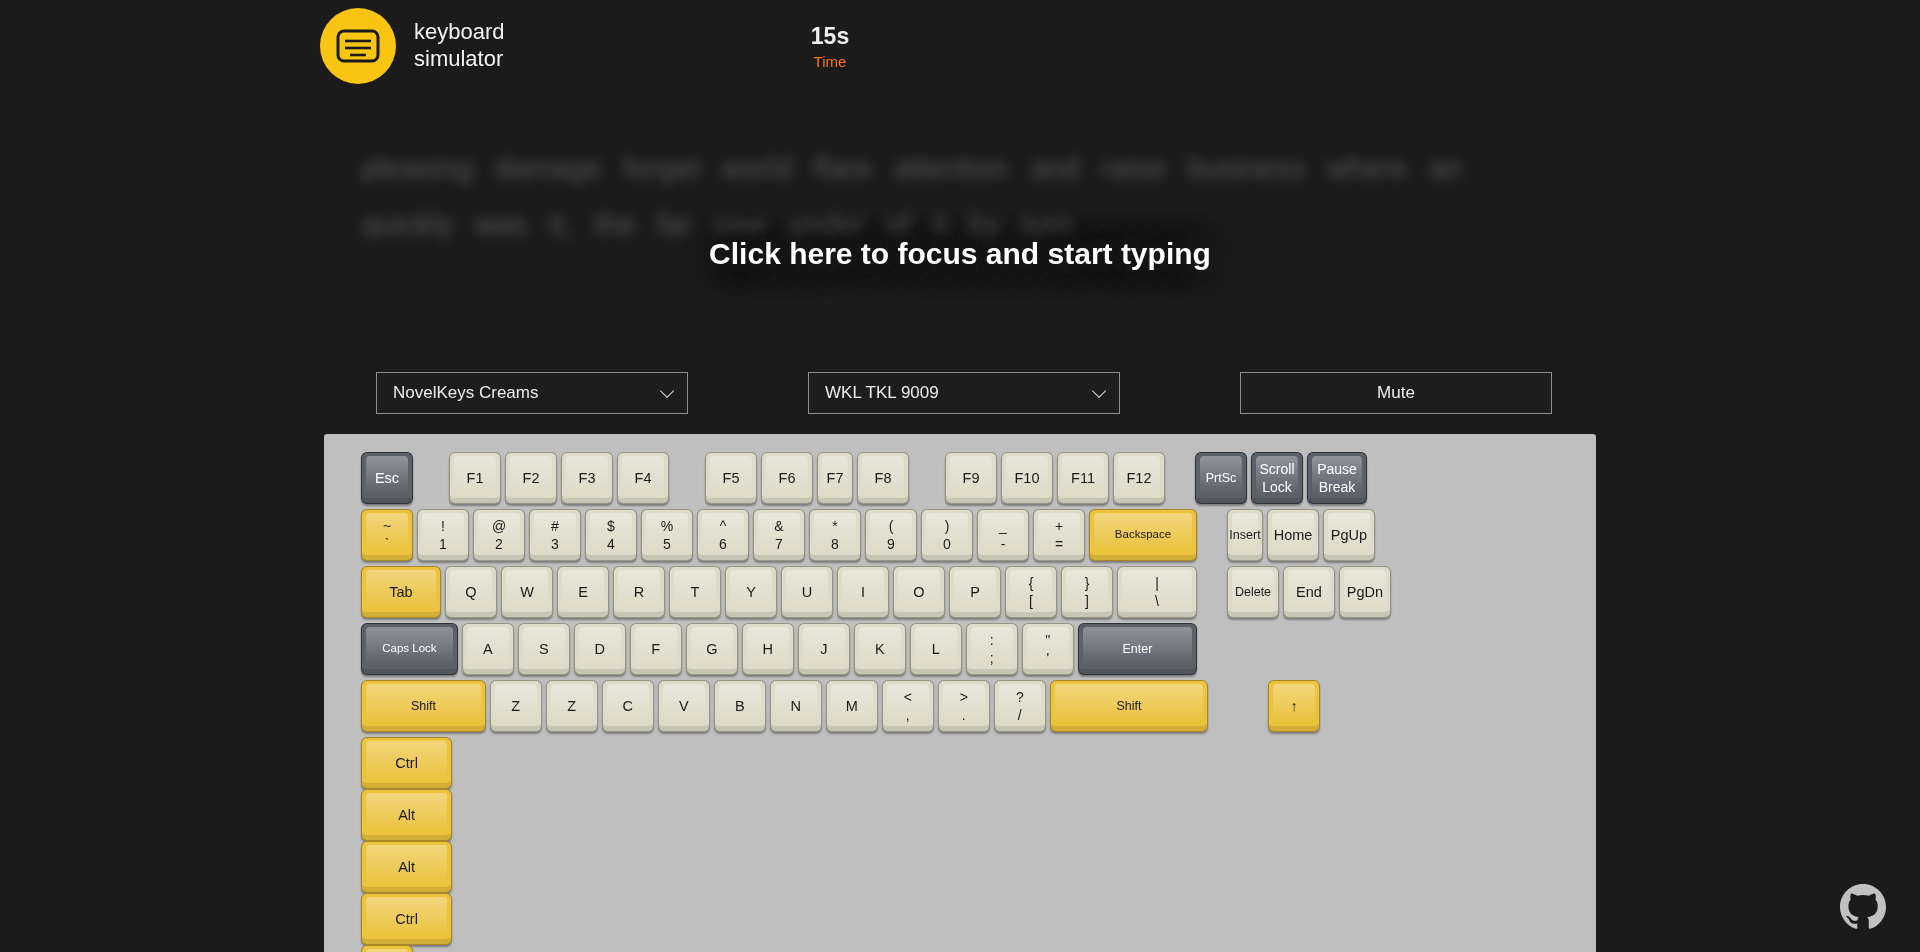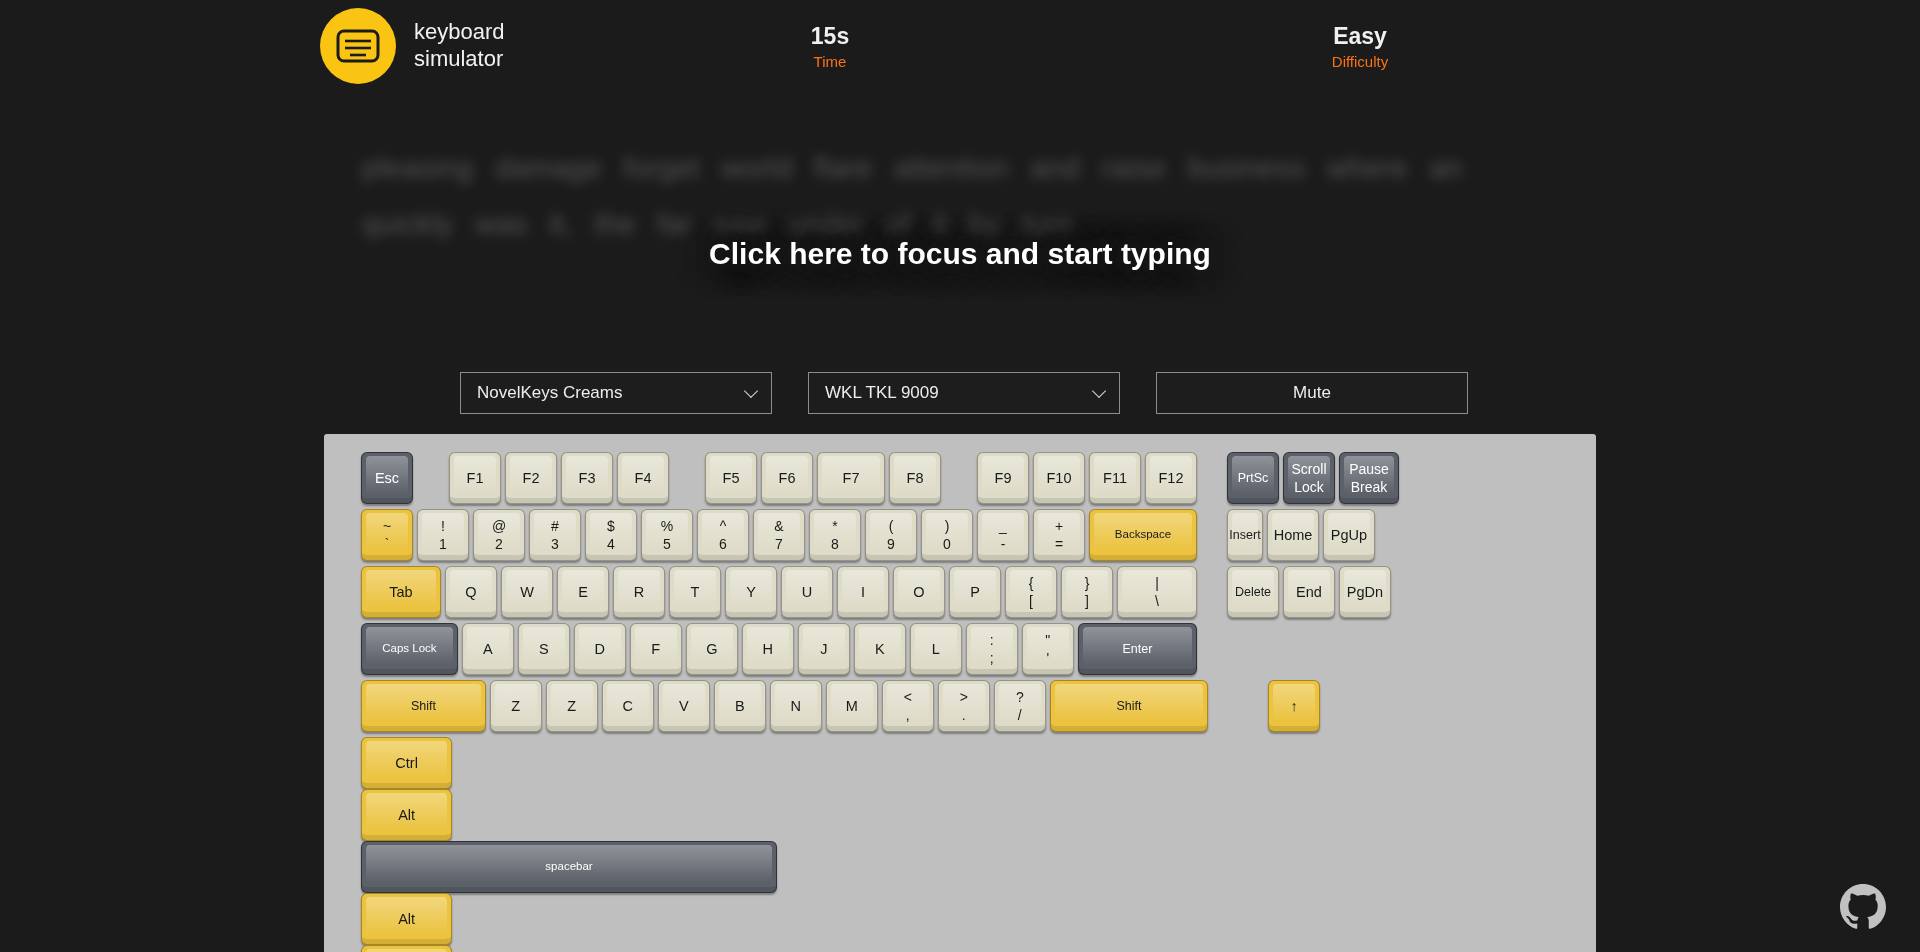--- a/index.html
+++ b/index.html
@@ -72,21 +72,21 @@
   .focus-text {
     color: #ffffff;
     font-size: 30px;
     font-weight: 700;
     text-shadow: 0 0 14px #1b1b1b, 0 0 24px #1b1b1b, 0 0 34px #1b1b1b;
   }
 
   
   .controls {
     display: flex;
-    gap: 36px;
+    gap: 120px;
     justify-content: center;
     margin-top: 52px;
     padding-left: 8px;
   }
   .control {
     position: relative;
     width: 312px; height: 42px;
     border: 1px solid #8d8d8d;
     background: #1d1d1d;
     color: #ededed;
@@ -194,24 +194,20 @@
     </div>
     <div class="brand-title">keyboard
 simulator</div>
   </div>
 
   <div class="stat stat-time">
     <div class="stat-value">15s</div>
     <div class="stat-label">Time</div>
   </div>
 
-  <div class="stat stat-diff">
-    <div class="stat-value">Easy</div>
-    <div class="stat-label">Difficulty</div>
-  </div>
 </div>
 
 <div class="type-area">
   <div class="words">
     <div>pleasing damage forget world flare attention and raise business where an</div>
     <div>quickly was it, the far saw under of it by turn</div>
   </div>
   <div class="focus-overlay">
     <div class="focus-text">Click here to focus and start typing</div>
   </div>
@@ -257,21 +253,21 @@
         </div>
         <div class="gap-md"></div>
         <div class="key" style="width: 52px;">
           <span class="inner"></span>
           <span class="lbl">F5</span>
         </div>
         <div class="key" style="width: 52px;">
           <span class="inner"></span>
           <span class="lbl">F6</span>
         </div>
-        <div class="key" style="width: 68px;">
+        <div class="key" style="width: 36px;">
           <span class="inner"></span>
           <span class="lbl">F7</span>
         </div>
         <div class="key" style="width: 52px;">
           <span class="inner"></span>
           <span class="lbl">F8</span>
         </div>
         <div class="gap-md"></div>
         <div class="key" style="width: 52px;">
           <span class="inner"></span>
@@ -579,24 +575,20 @@
       </div>
       <div class="kb-row">
         <div class="key yellow" style="width: 91.2px;">
           <span class="inner"></span>
           <span class="lbl">Ctrl</span>
         </div>
         <div class="gap-lg"></div>
         <div class="key yellow" style="width: 91.2px;">
           <span class="inner"></span>
           <span class="lbl">Alt</span>
-        </div>
-        <div class="key dark xsmall" style="width: 416px;">
-          <span class="inner"></span>
-          <span class="lbl">spacebar</span>
         </div>
         <div class="key yellow" style="width: 91.2px;">
           <span class="inner"></span>
           <span class="lbl">Alt</span>
         </div>
         <div class="gap-lg"></div>
         <div class="key yellow" style="width: 91.2px;">
           <span class="inner"></span>
           <span class="lbl">Ctrl</span>
         </div>

